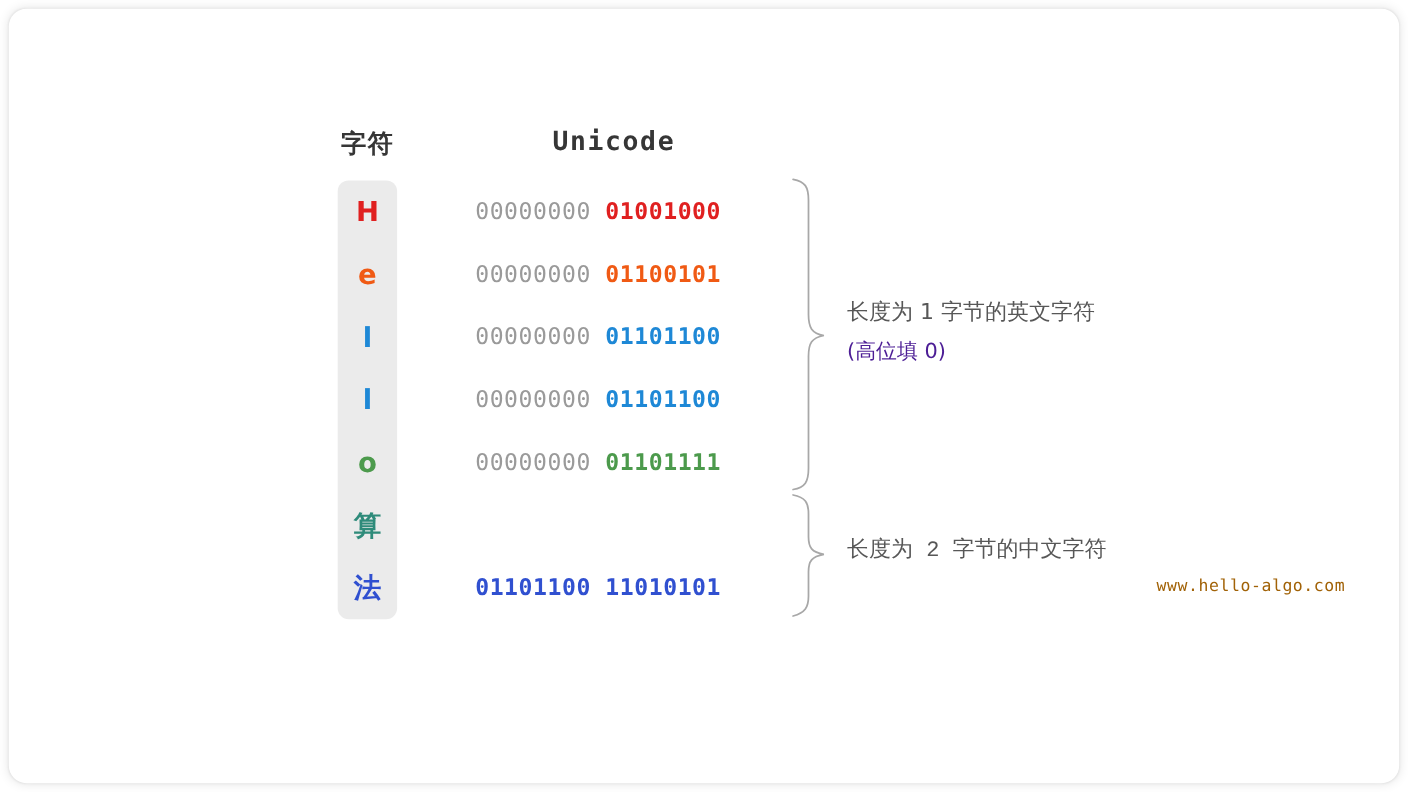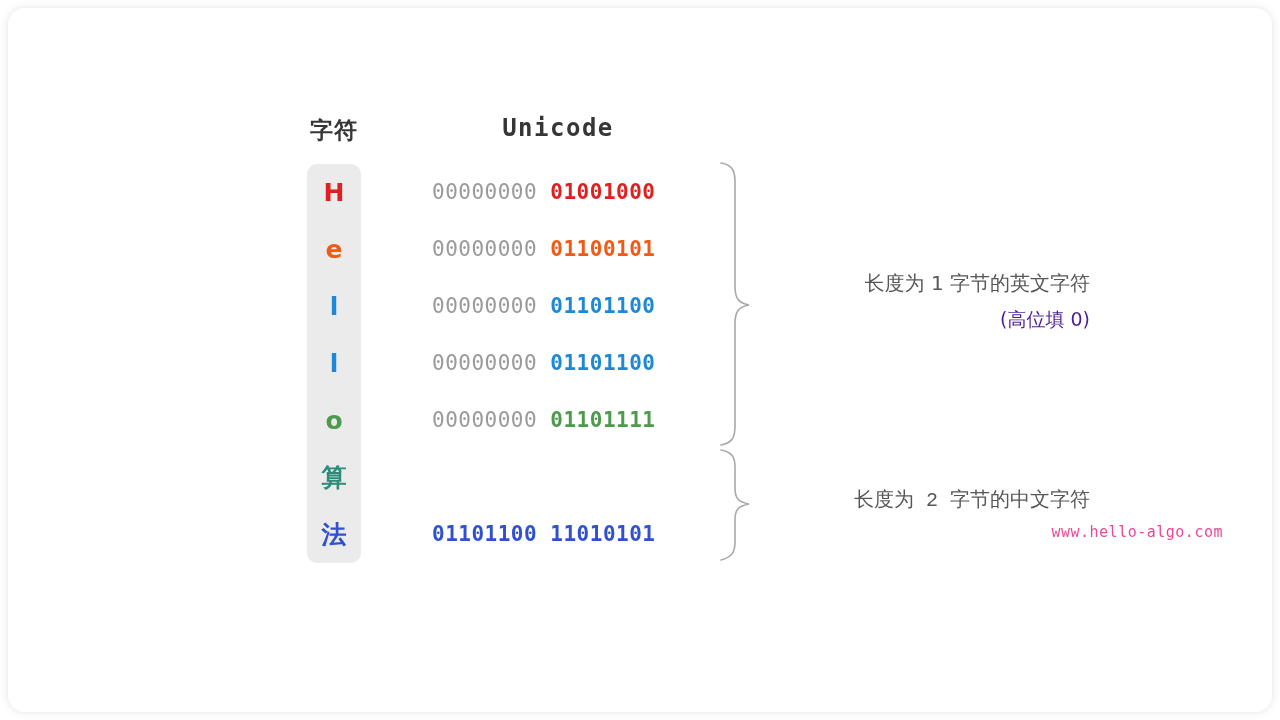--- a/index.html
+++ b/index.html
@@ -109,36 +109,36 @@
 
   
   .brace {
     position: absolute;
   }
   .note {
     position: absolute;
     color: #575757;
     font-family: "DejaVu Sans", "Liberation Sans", sans-serif;
     font-size: 20px;
-    text-align: right;
+    text-align: left;
     white-space: nowrap;
     line-height: 36px;
   }
   .note .sub {
     display: block;
     color: #4c1d95;
     font-size: 19px;
   }
 
   
   .watermark {
     position: absolute;
     right: 57px;
     bottom: 35px;
-    color: #ec4899;
+    color: #a16207;
     font-family: "DejaVu Sans Mono", "Liberation Mono", monospace;
     font-size: 15px;
     letter-spacing: 0.5px;
     white-space: nowrap;
   }
 </style>
 </head>
 <body>
 
 <div id="canvas">

